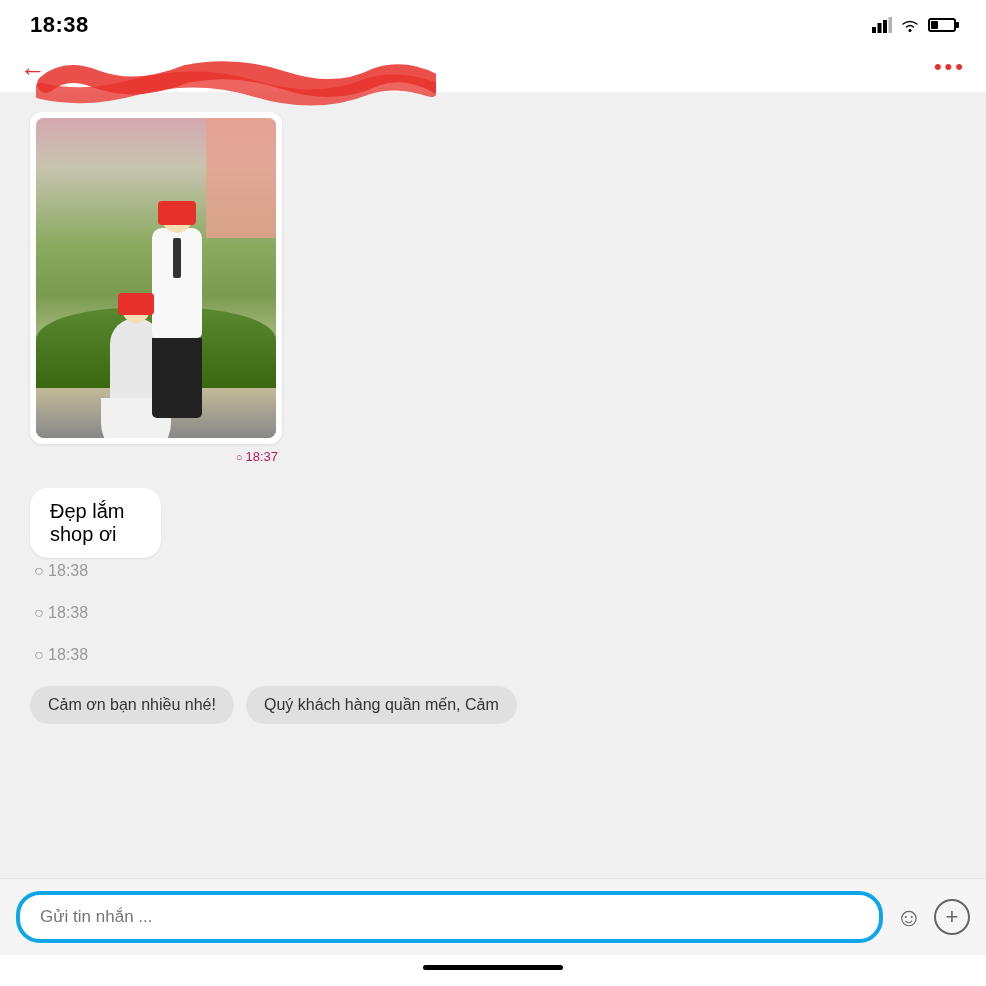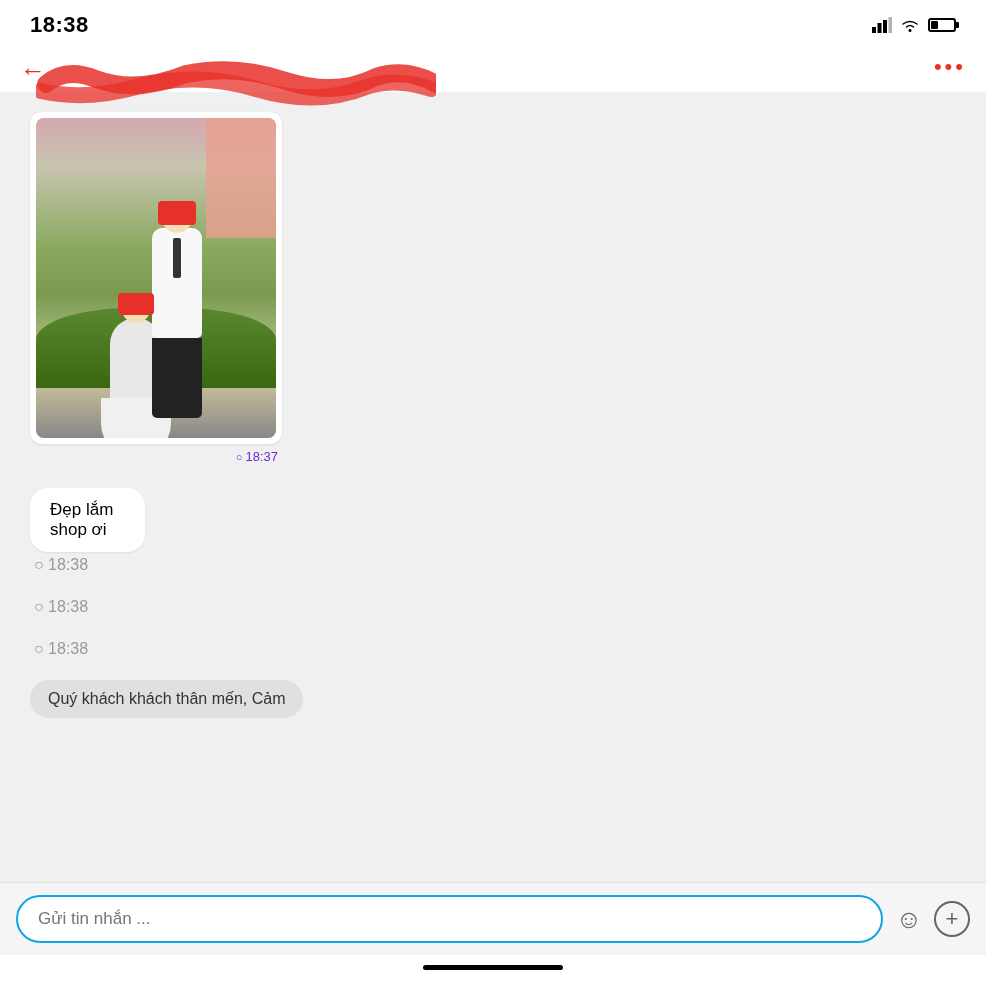--- a/index.html
+++ b/index.html
@@ -304,21 +304,21 @@
       left: 0;
       right: 0;
       height: 80px;
       background: linear-gradient(180deg, #5a8830 0%, #4a7820 50%, #3a6810 100%);
       border-radius: 40% 40% 0 0;
       z-index: 1;
     }
 
     .msg-time {
       font-size: 13px;
-      color: #6d28d9;
+      color: #be185d;
       text-align: right;
       margin-top: 5px;
       padding-right: 4px;
     }
 
     .msg-time-clock::before {
       content: '○ ';
       font-size: 11px;
     }
 
@@ -327,21 +327,21 @@
       display: flex;
       justify-content: flex-start;
       margin-bottom: 2px;
       margin-top: 18px;
     }
 
     .bubble-left {
       background: #fff;
       border-radius: 18px;
       padding: 12px 20px;
-      font-size: 17px;
+      font-size: 20px;
       color: #000;
       max-width: 70%;
       box-shadow: 0 1px 2px rgba(0,0,0,0.08);
     }
 
     .bubble-time {
       font-size: 16px;
       color: #999;
       margin-top: 4px;
       margin-left: 4px;
@@ -371,21 +371,21 @@
       padding: 12px 16px;
       display: flex;
       align-items: center;
       gap: 12px;
       border-top: 1px solid #e0e0e0;
     }
 
     .message-input {
       flex: 1;
       background: #fff;
-      border: 2px solid #0ea5e9;
+      border: 4px solid #0ea5e9;
       border-radius: 24px;
       padding: 12px 20px;
       font-size: 17px;
       color: #999;
       outline: none;
     }
 
     .emoji-btn {
       font-size: 26px;
       cursor: pointer;
@@ -526,21 +526,22 @@
 
     <div class="msg-bubble-left">
       <div>
         <div class="bubble-time">
           <span>○ </span><span>18:38</span>
         </div>
       </div>
     </div>
 
     <div class="quick-replies">
-      <div class="quick-reply-chip">Quý khách khách thân mến, Cảm</div>
+      <div class="quick-reply-chip">Cảm ơn bạn nhiều nhé!</div>
+      <div class="quick-reply-chip">Quý khách hàng quần mến, Cảm</div>
     </div>
 
   </div>
 
   <div class="input-area">
     <input class="message-input" type="text" placeholder="Gửi tin nhắn ..." style="">
     <span class="emoji-btn">☺</span>
     <div class="add-btn">+</div>
   </div>
 

